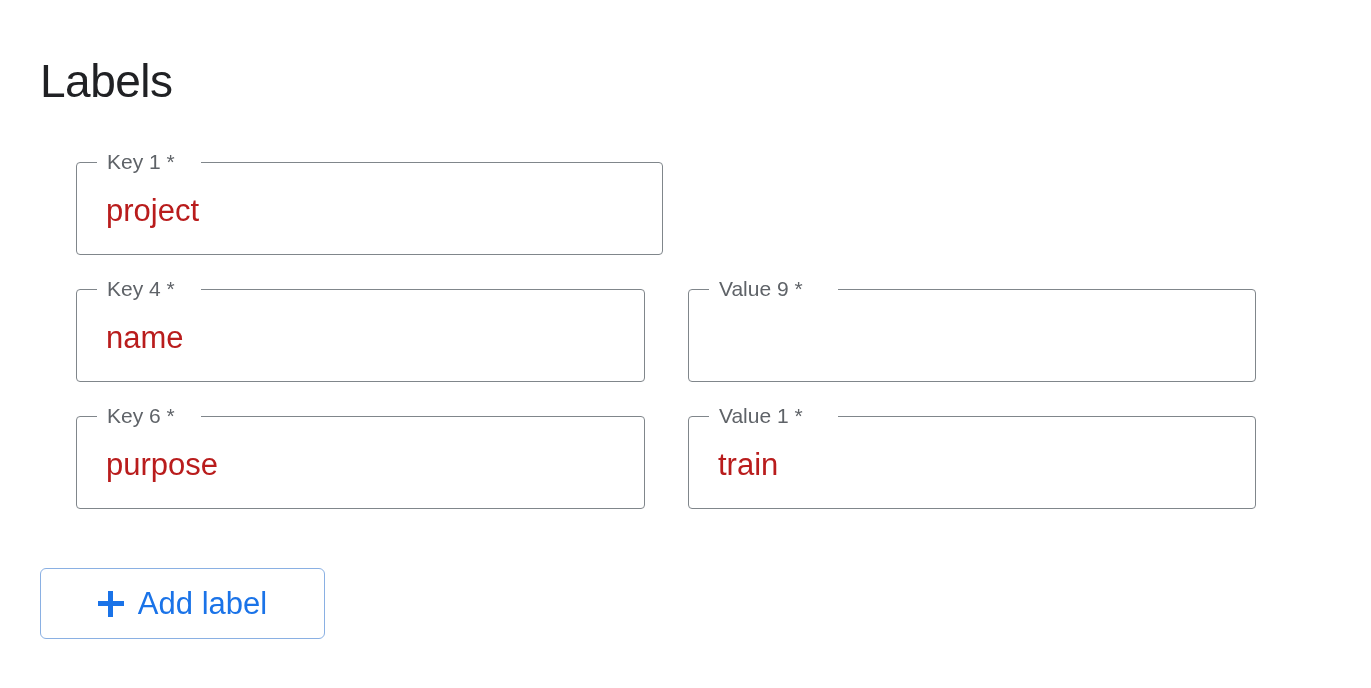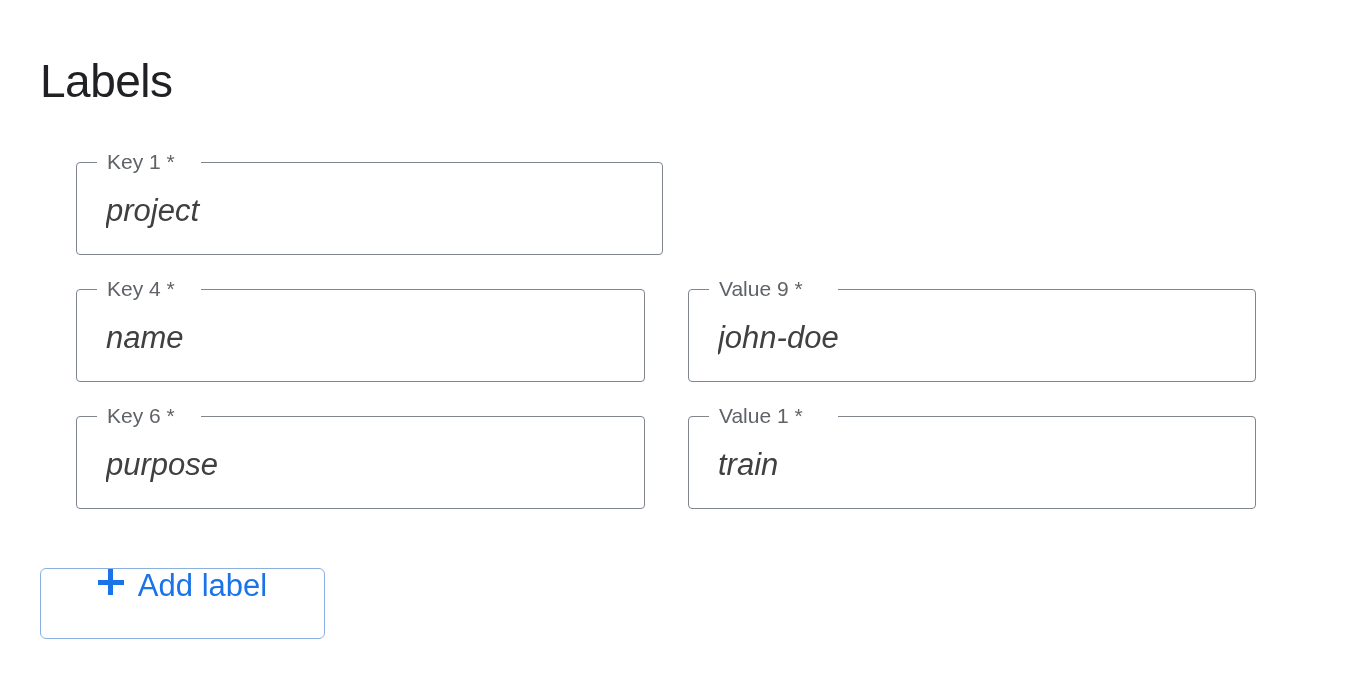--- a/index.html
+++ b/index.html
@@ -101,34 +101,34 @@
     top: 26px;
     height: 46px;
     border: 0;
     outline: none;
     background: transparent;
     padding: 0 20px 0 30px;
     box-sizing: border-box;
     font-family: "Liberation Sans", "DejaVu Sans", sans-serif;
     font-size: 31px;
     line-height: 46px;
-    color: #404040;
-    font-style: italic;
+    color: #b91c1c;
   }
   .field-input::placeholder { color: #9aa0a6; }
 
   
   .add-label-button {
     position: absolute;
     left: 40px;
     top: 568px;
     width: 285px;
     height: 71px;
     box-sizing: border-box;
     display: flex;
+    align-items: center;
     justify-content: center;
     gap: 14px;
     background: #ffffff;
     border: 1px solid #8ab0e3;
     border-radius: 6px;
     cursor: pointer;
     padding: 0 18px;
   }
 
   .plus-icon {
@@ -195,21 +195,20 @@
         <span class="field-label">Key 4 *</span>
         <input class="field-input" type="text" value="name" style="">
       </div>
 
       <div class="field value">
         <div class="field-outline">
           <div class="outline-body"></div>
           <div class="outline-notch" style="width:129px;"></div>
         </div>
         <span class="field-label">Value 9 *</span>
-        <input class="field-input" type="text" value="john-doe" style="">
       </div>
     </div>
 
     <div class="label-row">
       <div class="field key">
         <div class="field-outline">
           <div class="outline-body"></div>
           <div class="outline-notch" style="width:104px;"></div>
         </div>
         <span class="field-label">Key 6 *</span>

